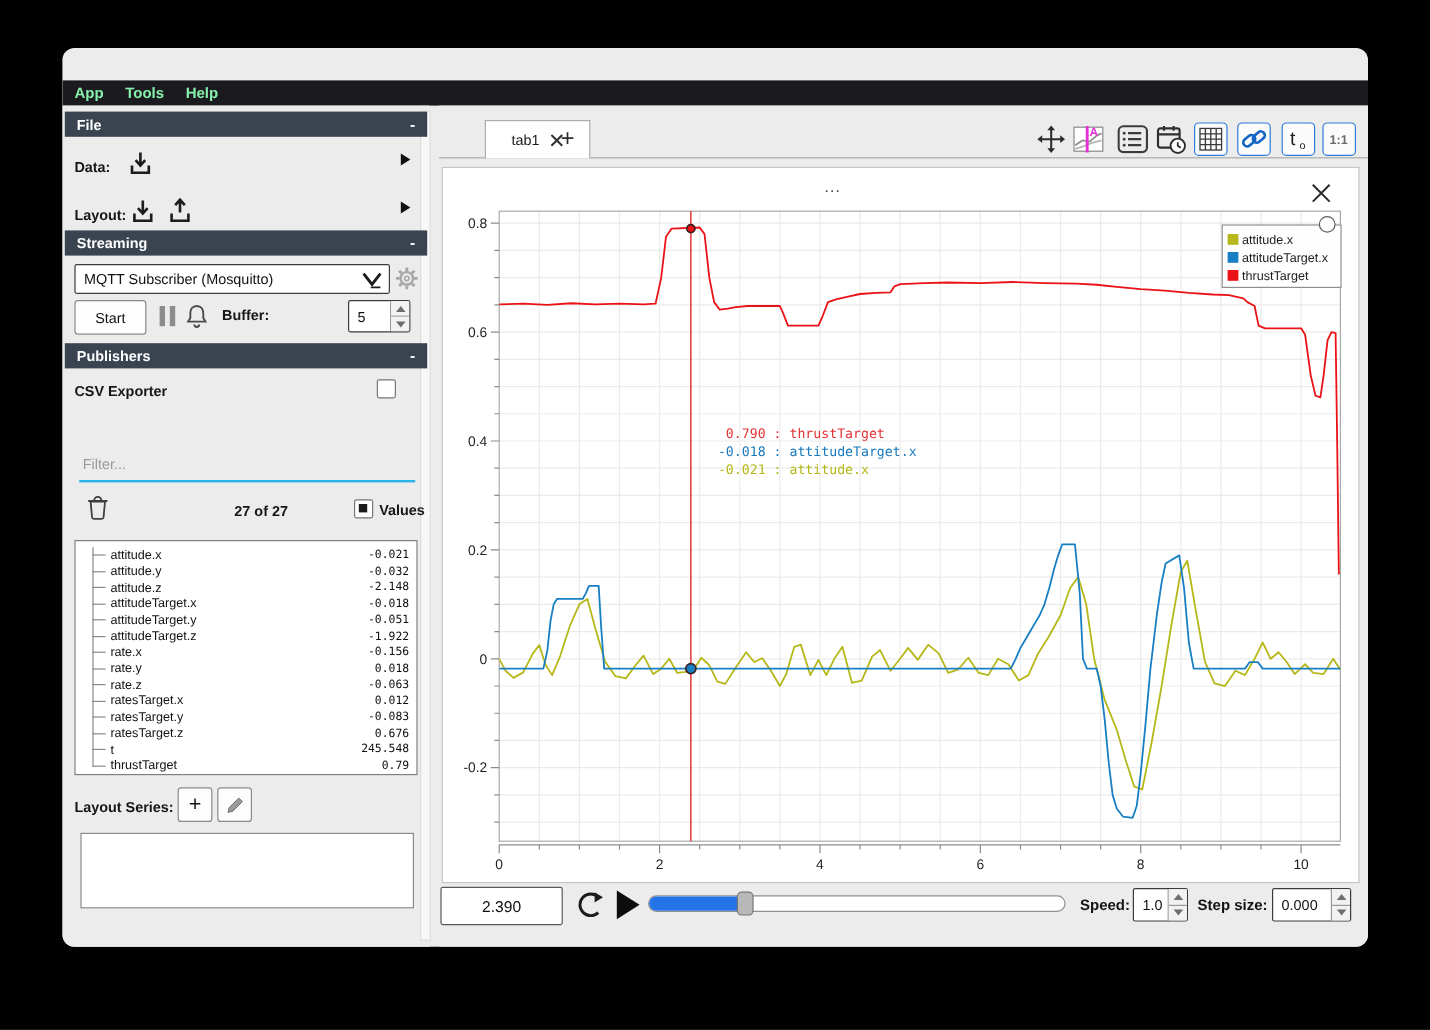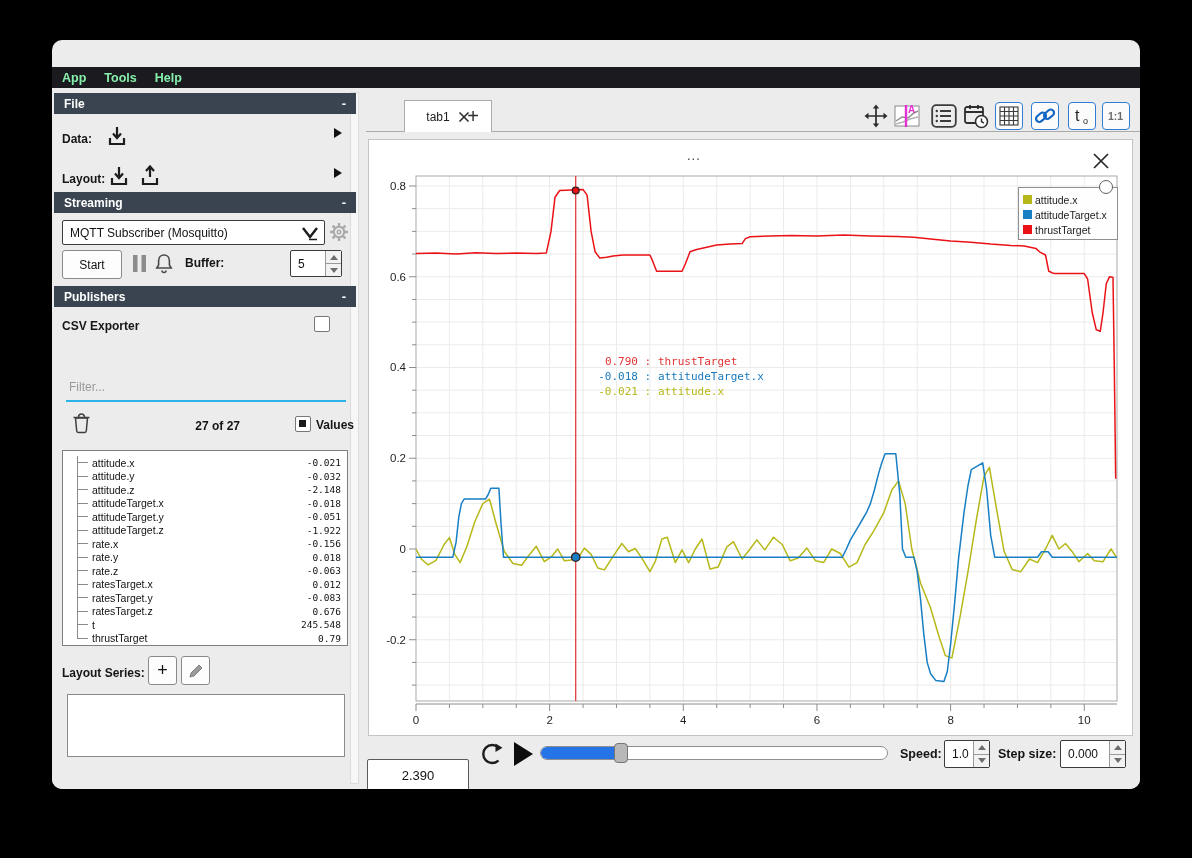--- a/index.html
+++ b/index.html
@@ -54,21 +54,21 @@
   .plot-title{position:absolute;left:318px;top:8px;font-size:13px;color:#3a3a3a;letter-spacing:1px;}
   .legend{position:absolute;background:#fefefe;border:1px solid #8f8f8f;padding:4px 6px 2px 4px;}
   .legend .lrow{display:flex;align-items:center;gap:3px;height:15px;}
   .legend .sw{width:9px;height:9px;flex:0 0 auto;}
   .legend .ltxt{font-size:10.5px;color:#1c1c1c;white-space:nowrap;}
   .legend-circle{position:absolute;width:14px;height:14px;border-radius:50%;background:#fff;border:1.6px solid #5f5f5f;box-sizing:border-box;}
   .tooltip{position:absolute;font-family:"DejaVu Sans Mono",monospace;font-size:11px;line-height:15px;}
   .tooltip .tl{display:flex;white-space:pre;}
   .tooltip .tv{display:inline-block;width:42px;text-align:right;}
   
-  .timebox{position:absolute;background:#fff;border:1px solid #5a5a5a;border-radius:2px;display:flex;align-items:center;justify-content:center;font-size:13px;color:#111;margin-top:20px;}
+  .timebox{position:absolute;background:#fff;border:1px solid #5a5a5a;border-radius:2px;display:flex;align-items:center;justify-content:center;font-size:13px;color:#111;}
   .flabel{position:absolute;font-size:12.5px;font-weight:600;color:#141414;}
   .slider{position:absolute;}
   .slider .track{position:absolute;left:0;top:3px;width:348px;height:14px;background:#fff;border:1px solid #8f8f8f;border-radius:7px;box-sizing:border-box;}
   .slider .fill{position:absolute;left:1px;top:4px;width:80px;height:12px;background:#2474e8;border-radius:6px 0 0 6px;}
   .slider .knob{position:absolute;left:74px;top:0px;width:14px;height:20px;background:#b8b8b8;border:1px solid #767676;border-radius:4px;box-sizing:border-box;}
   svg text{font-family:"Liberation Sans",sans-serif;}
 </style>
 </head>
 <body>
 

